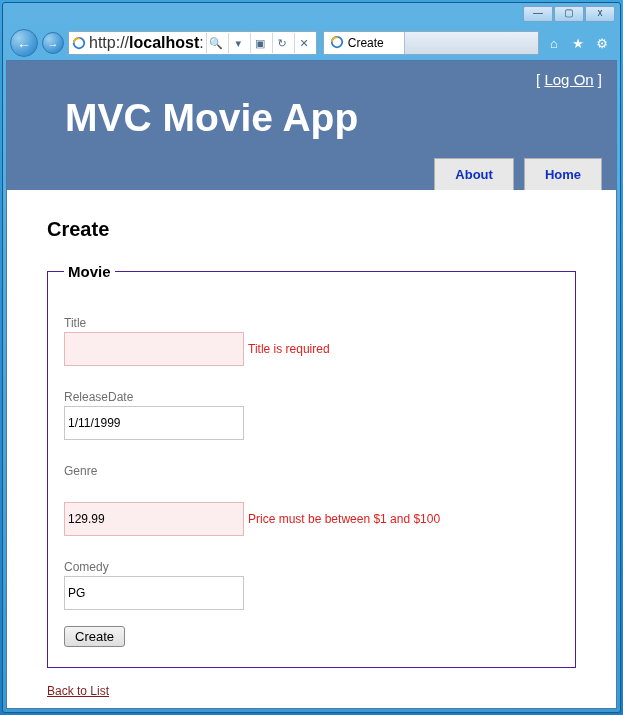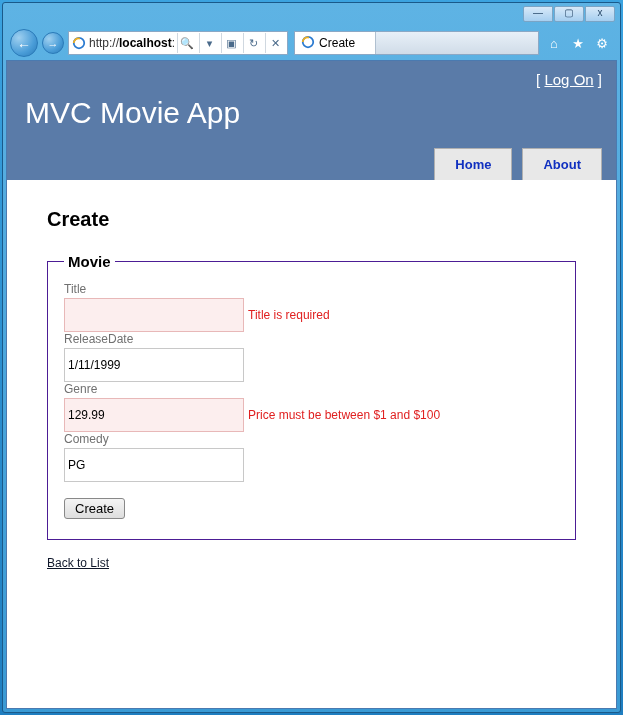--- a/index.html
+++ b/index.html
@@ -83,21 +83,21 @@
       width: 16px;
       height: 16px;
       display: flex;
       align-items: center;
       justify-content: center;
     }
     .addr-input {
       flex: 1;
       border: none;
       outline: none;
-      font-size: 12px;
+      font-size: 16px;
       color: #333;
       min-width: 50px;
     }
     .addr-input .host { font-weight: bold; color: #000; }
     .addr-tool {
       width: 20px;
       height: 20px;
       display: flex;
       align-items: center;
       justify-content: center;
@@ -152,24 +152,25 @@
       background: #5a7ba8;
       padding: 10px 14px 0 14px;
       color: #fff;
     }
     .logon-row {
       text-align: right;
       font-size: 15px;
     }
     .logon-row a { color: #fff; text-decoration: underline; }
     .app-title {
-      font-size: 30px;
-      font-weight: normal;
+      font-size: 39px;
+      font-weight: bold;
       padding: 8px 4px 18px 4px;
       font-family: Verdana, Arial, sans-serif;
+      margin-left: 40px;
     }
     .nav-tabs {
       display: flex;
       justify-content: flex-end;
       gap: 10px;
       padding-bottom: 0;
     }
     .nav-tab {
       background: #e8e8e8;
       border: 1px solid #b0b0b0;
@@ -192,21 +193,21 @@
     }
     fieldset {
       border: 1px solid #4c1d95;
       padding: 12px 16px 20px 16px;
     }
     legend {
       font-size: 15px;
       font-weight: bold;
       padding: 0 4px;
     }
-    .field-row { margin-top: 0; }
+    .field-row { margin-top: 24px; }
     .field-label {
       font-size: 12px;
       color: #707070;
       margin-bottom: 2px;
     }
     .field-input-row {
       display: flex;
       align-items: center;
       gap: 4px;
     }
@@ -232,21 +233,21 @@
       font-size: 13px;
       background: linear-gradient(to bottom, #f4f4f4, #dedede);
       border: 1px solid #888;
       border-radius: 3px;
       cursor: pointer;
       font-family: Arial, sans-serif;
     }
     .back-link {
       display: inline-block;
       margin-top: 16px;
-      color: #0f172a;
+      color: #7f1d1d;
       text-decoration: underline;
       font-size: 12px;
       cursor: pointer;
     }
     .ie-swirl { width:14px; height:14px; }
   </style>
 </head>
 <body>
 
 <div class="window-frame">
@@ -301,22 +302,22 @@
     </div>
   </div>
 
   <div class="content-area">
     <div class="page-header">
       <div class="logon-row">
         [ <a>Log On</a> ]
       </div>
       <div class="app-title">MVC Movie App</div>
       <div class="nav-tabs">
+        <div class="nav-tab">About</div>
         <div class="nav-tab">Home</div>
-        <div class="nav-tab">About</div>
       </div>
     </div>
 
     <div class="page-body">
       <h2 class="page-h2">Create</h2>
 
       <fieldset>
         <legend>Movie</legend>
 
         <div class="field-row">

